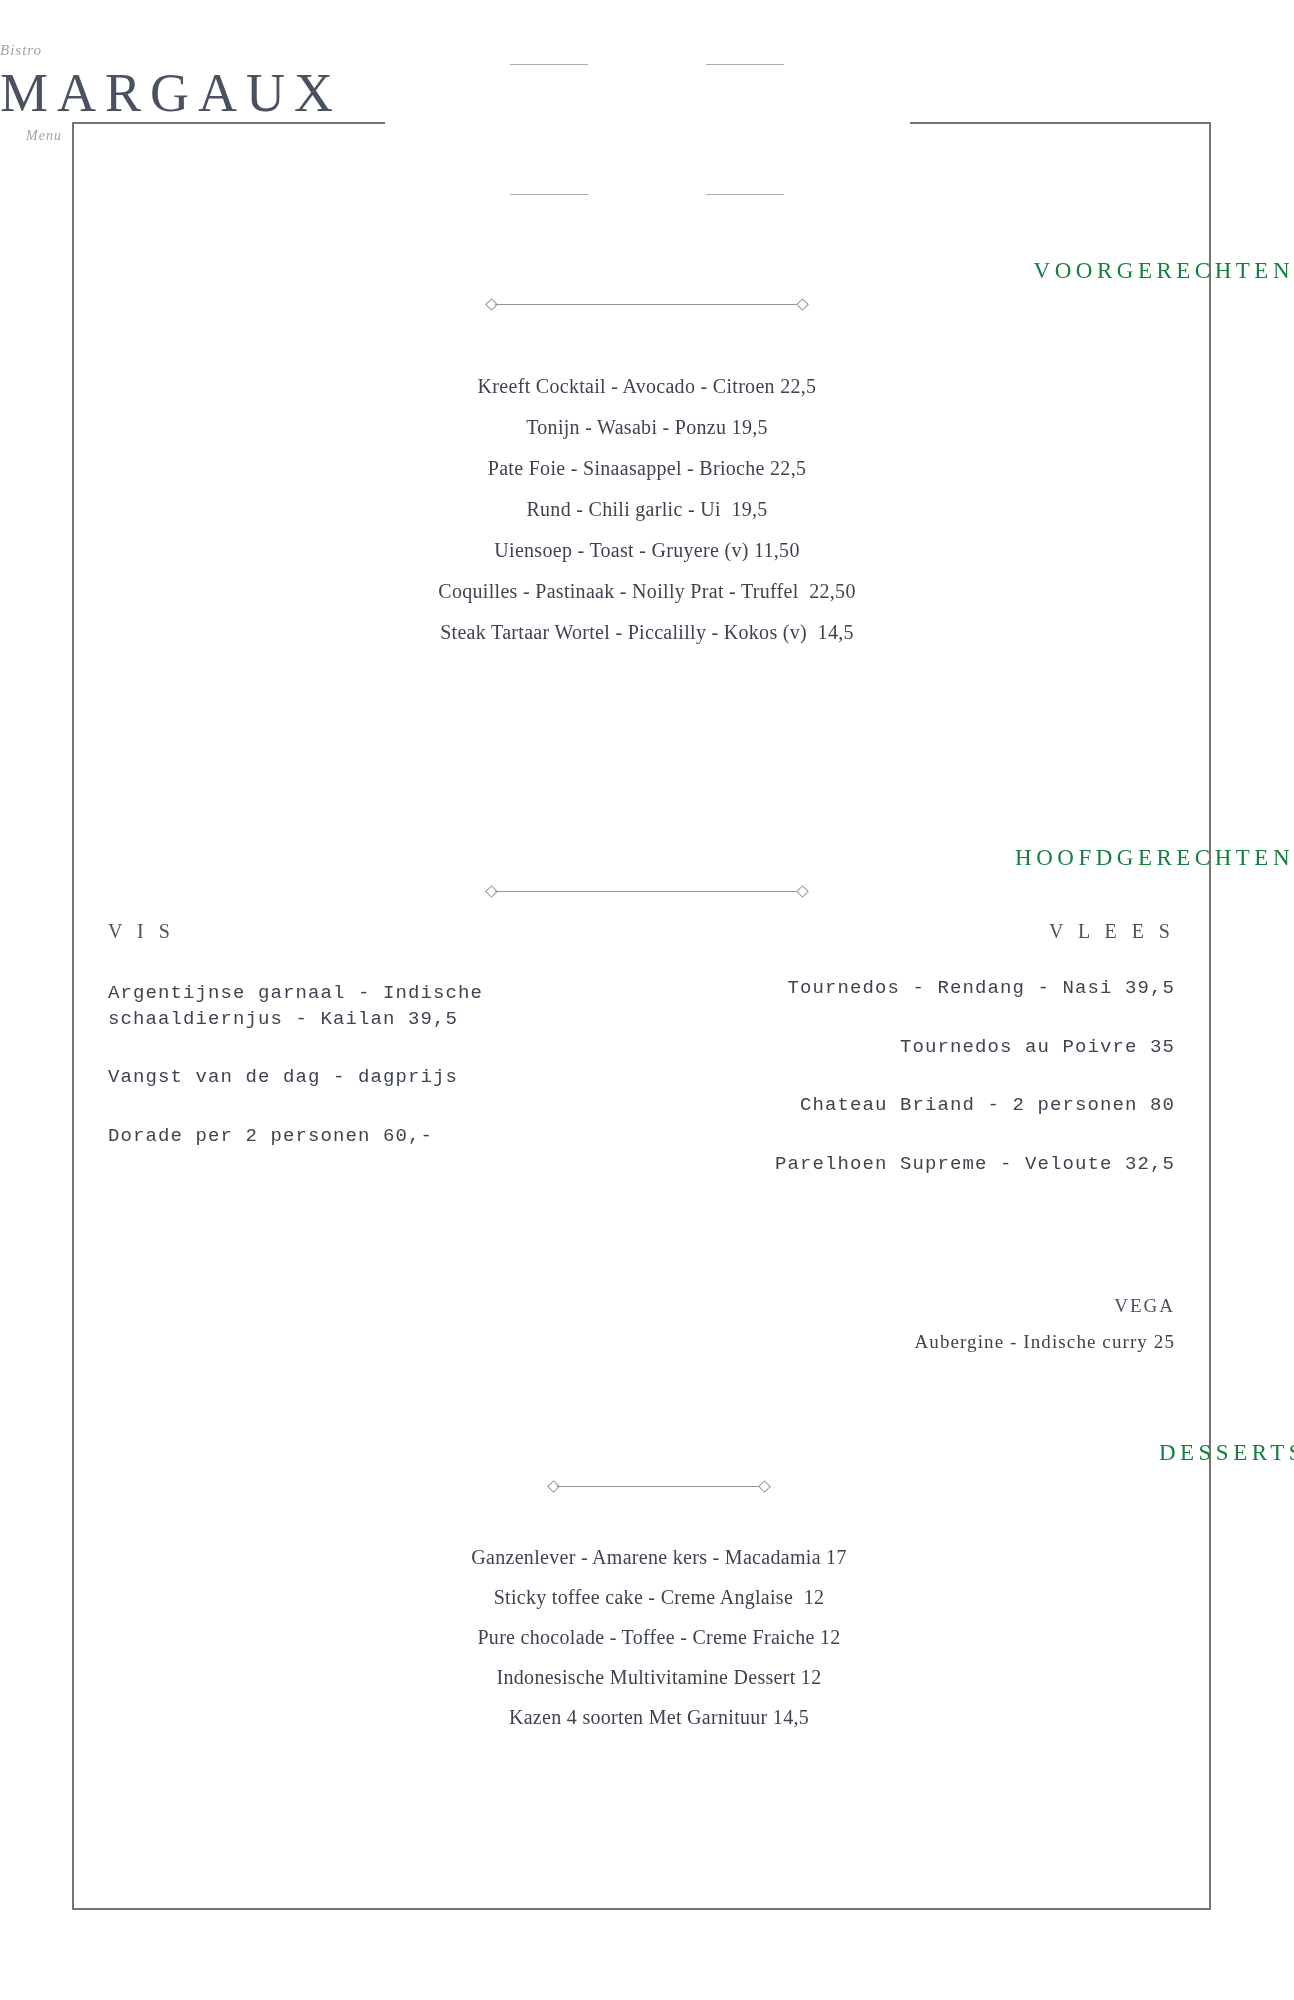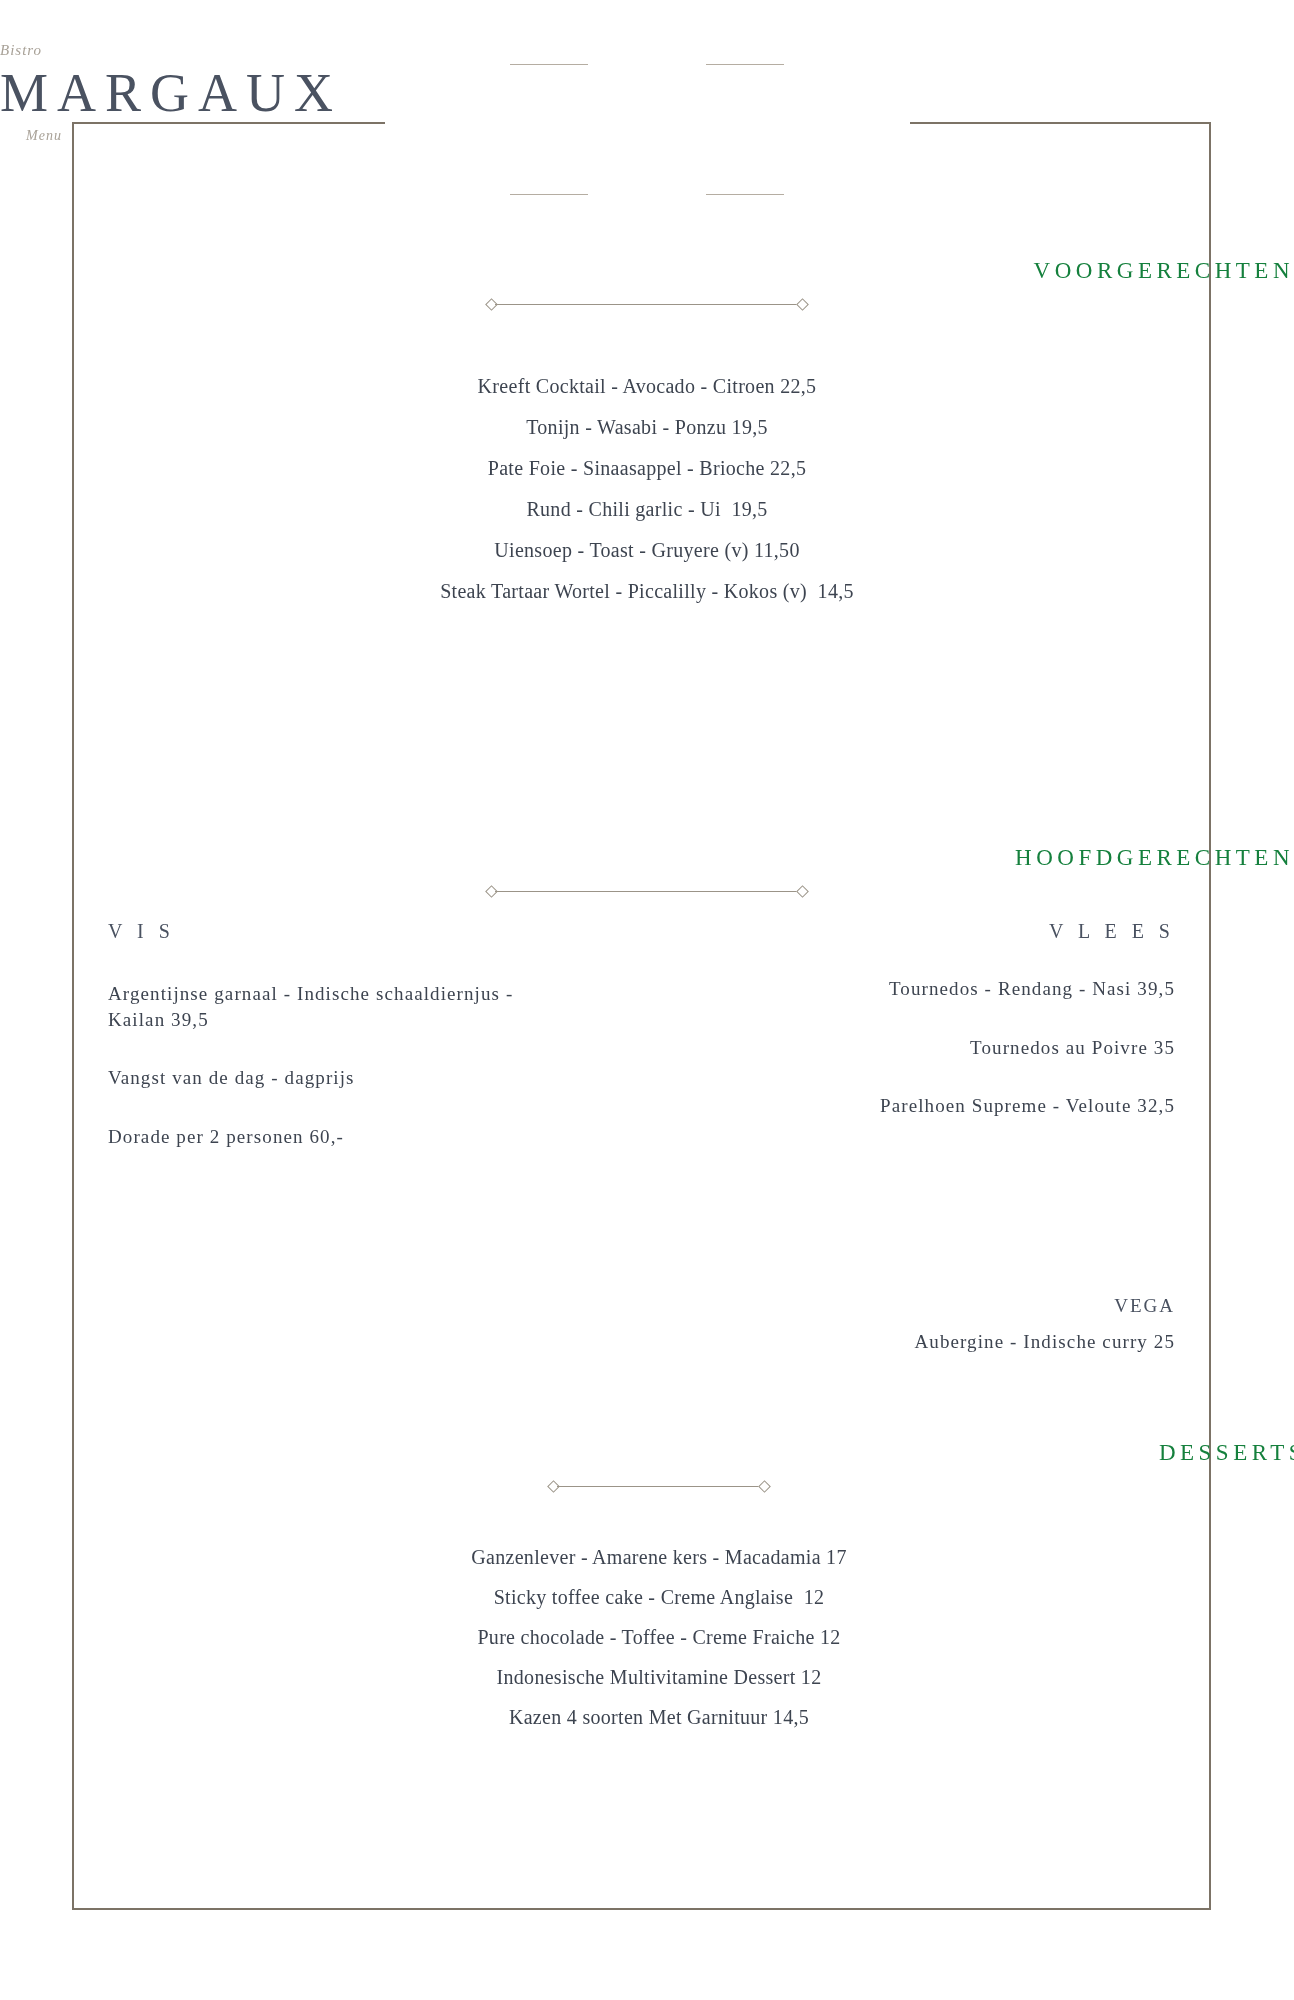--- a/index.html
+++ b/index.html
@@ -164,20 +164,21 @@
     letter-spacing: 5px;
     color: #4a5261;
     margin: 0 0 38px 0;
   }
   .col.right .col-title { margin-bottom: 33px; }
   .col .item {
     font-size: 19px;
     letter-spacing: 1.1px;
     margin: 0 0 33px 0;
     line-height: 1.35;
+    font-family: Liberation Mono, monospace;
   }
   .vega {
     position: absolute;
     right: 36px;
     top: 375px;
     width: 480px;
     text-align: right;
   }
   .vega .vega-title {
     font-size: 19px;
@@ -225,20 +226,21 @@
         <span class="line"></span>
         <span class="dia right"></span>
       </div>
     </div>
     <div class="items" id="voorgerechten-list">
       <p class="item">Kreeft Cocktail - Avocado - Citroen 22,5</p>
       <p class="item">Tonijn - Wasabi - Ponzu 19,5</p>
       <p class="item">Pate Foie - Sinaasappel - Brioche 22,5</p>
       <p class="item">Rund - Chili garlic - Ui  19,5</p>
       <p class="item">Uiensoep - Toast - Gruyere (v) 11,50</p>
+      <p class="item">Coquilles - Pastinaak - Noilly Prat - Truffel  22,50</p>
       <p class="item">Steak Tartaar Wortel - Piccalilly - Kokos (v)  14,5</p>
     </div>
   </div>
 
   <div id="hoofdgerechten-section">
     <div class="section-head">
       <p class="title">HOOFDGERECHTEN</p>
       <div class="divider">
         <span class="dia left"></span>
         <span class="line"></span>
@@ -252,20 +254,21 @@
       <p class="col-title">V I S</p>
       <p class="item">Argentijnse garnaal - Indische schaaldiernjus - Kailan 39,5</p>
       <p class="item">Vangst van de dag - dagprijs</p>
       <p class="item">Dorade per 2 personen 60,-</p>
     </div>
 
     <div class="col right">
       <p class="col-title">V L E E S</p>
       <p class="item">Tournedos - Rendang - Nasi 39,5</p>
       <p class="item">Tournedos au Poivre  35</p>
+      <p class="item">Chateau Briand - 2 personen 80</p>
       <p class="item">Parelhoen Supreme - Veloute 32,5</p>
     </div>
 
     <div class="vega">
       <p class="vega-title">VEGA</p>
       <p class="item">Aubergine - Indische curry   25</p>
     </div>
   </div>
 
   <div id="desserts-section">

